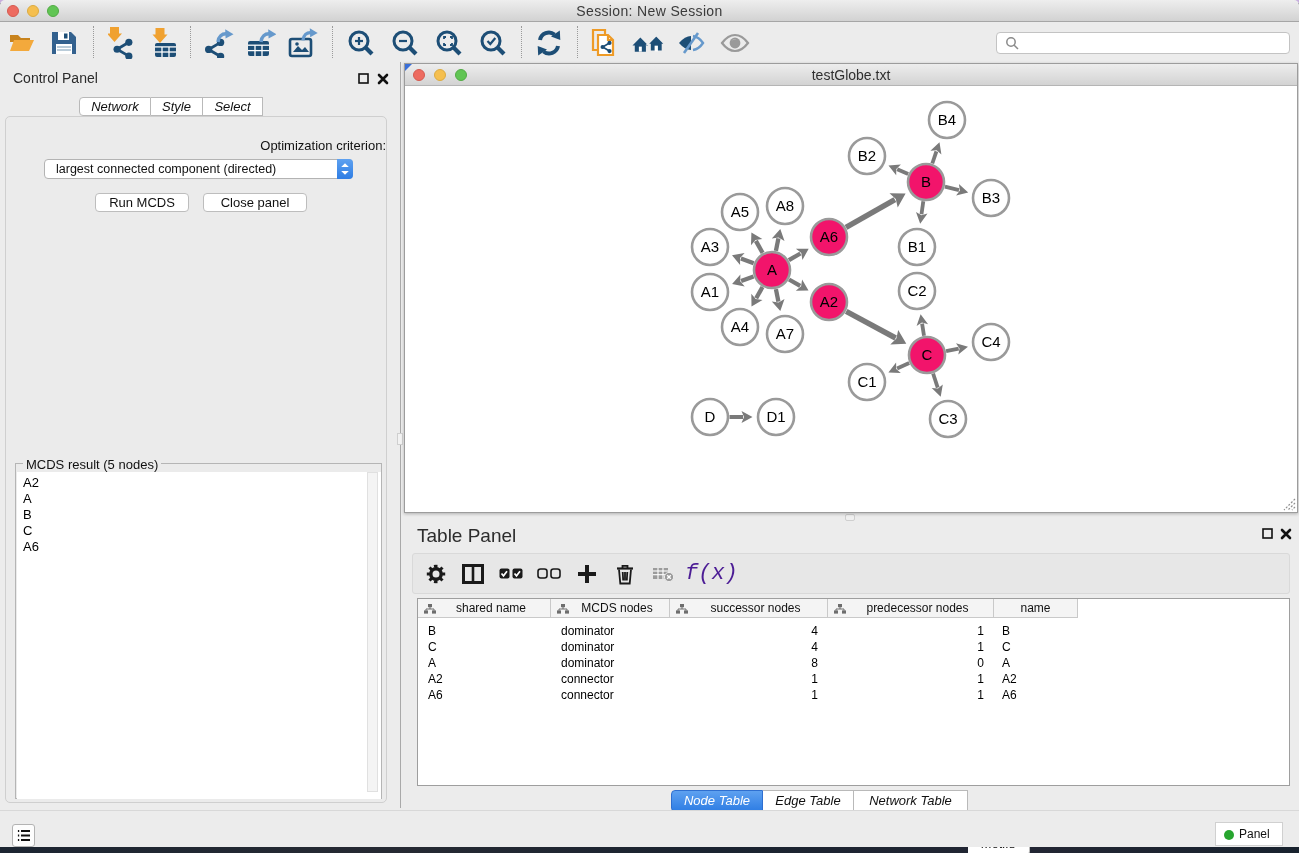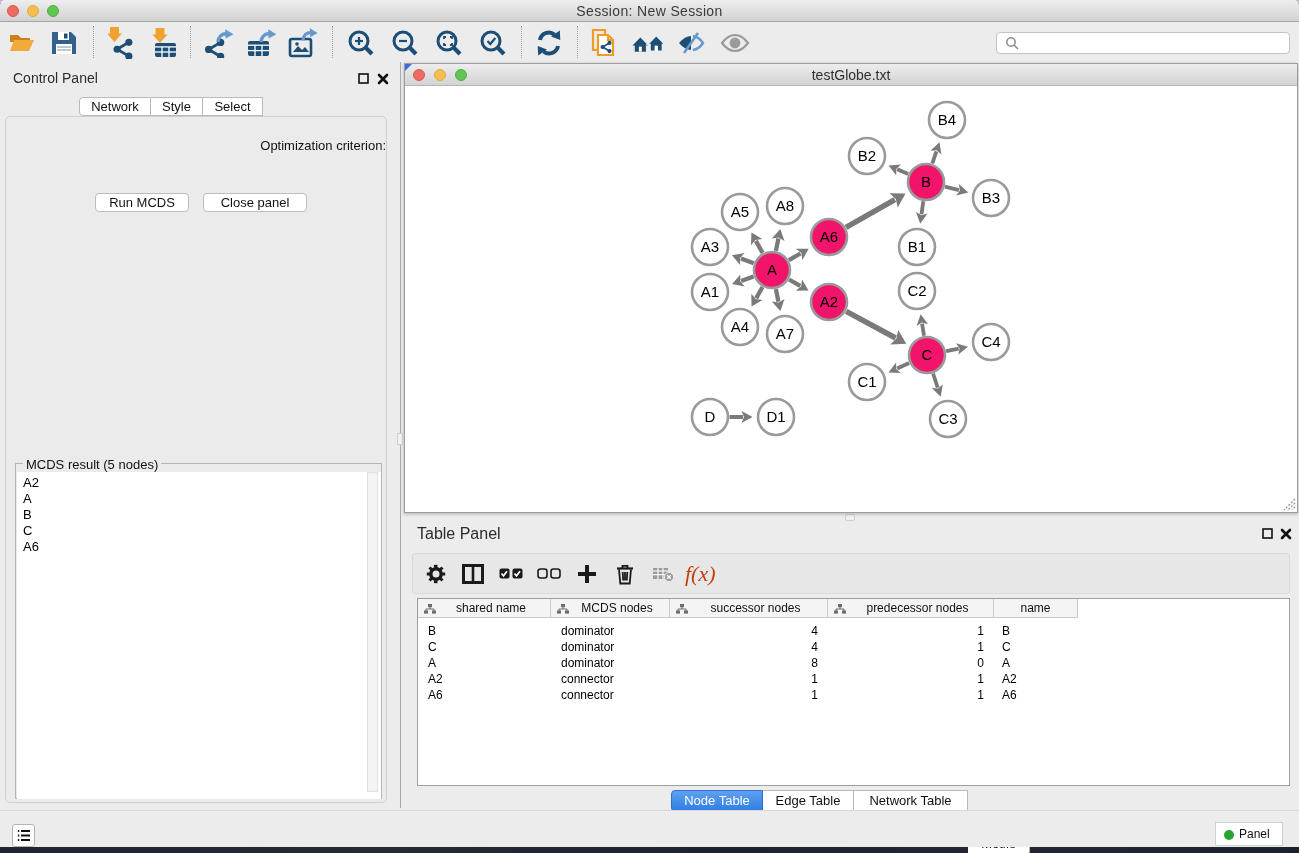--- a/index.html
+++ b/index.html
@@ -12,21 +12,21 @@
 #titlebar .t2 { left:27px; background:#f5bf4f; border:1px solid #dcab40; }
 #titlebar .t3 { left:47px; background:#61c554; border:1px solid #52ab45; }
 #titlebar .title { width:100%; text-align:center; top:3px; font-size:14px; letter-spacing:0.35px; color:#3b3b3b; }
 #toolbar { left:0; top:22px; width:1299px; height:40px; background:#ececec; }
 .tsep { top:4px; width:0; height:32px; border-left:1px dotted #9a9a9a; }
 #searchbox { left:996px; top:10px; width:294px; height:22px; background:#fff; border:1px solid #c3c3c3; border-radius:4px; }
 
 #cpanel { left:0; top:62px; width:401px; height:746px; background:#ececec; border-right:1px solid #a9a9a9; }
 #cpanel .hdr { left:13px; top:8px; font-size:14px; color:#2c2c2c; }
 #cp-tabs { left:79px; top:35px; height:19px; font-size:13px; }
-.tab { float:left; height:19px; line-height:18px; background:#fff; border:1px solid #b9b9b9; border-left:none; color:#111; text-align:center; box-sizing:border-box; }
+.tab { float:left; height:19px; line-height:18px; background:#fff; border:1px solid #b9b9b9; border-left:none; color:#111; text-align:center; box-sizing:border-box;font-style:italic; }
 .tab.first { border-left:1px solid #b9b9b9; border-radius:4px 0 0 4px; }
 .tab.last { border-radius:0 4px 4px 0;margin-top:43px; }
 .tab.sel { background:linear-gradient(#5ea1f0,#2e7de4); border-color:#2e6fd0; color:#fff; }
 #cp-box { left:5px; top:54px; width:382px; height:687px; background:#ebebeb; border:1px solid #cfcfcf; border-radius:5px; }
 #cp-box .optlbl { width:100%; top:21px; text-align:right; font-size:13px; color:#111; }
 #dropdown { left:38px; top:42px; width:309px; height:20px; background:#fff; border:1px solid #b3b3b3; border-radius:4px; }
 #dropdown .txt { left:11px; top:2px; font-size:12.5px; color:#111; }
 #dropdown .spin { right:-1px; top:-1px; width:16px; height:20px; background:linear-gradient(#5ea1f0,#2e7de4); border-radius:0 4px 4px 0; }
 .btn { height:19px; background:#fff; border:1px solid #bdbdbd; border-radius:4px; text-align:center; font-size:13px; line-height:18px; color:#111; top:76px; }
 #groupbox { left:9px; top:346px; width:367px; height:336px; border:1px solid #b5b5b5; }
@@ -36,21 +36,21 @@
 
 #netwin { left:404px; top:63px; width:894px; height:450px; background:#fff; border:1px solid #9c9c9c; box-shadow:0 1px 3px rgba(0,0,0,.25); }
 #netwin .wtitle { left:0; top:0; width:100%; height:22px; background:linear-gradient(#ededed,#d3d3d3); border-bottom:1px solid #b5b5b5; }
 #netwin .title { width:100%; text-align:center; top:3px; font-size:14px; color:#2f2f2f; }
 #netwin .t1 { left:8px; background:#ed6b60; border:1px solid #d55a50; }
 #netwin .t2 { left:29px; background:#f5bf4f; border:1px solid #dcab40; }
 #netwin .t3 { left:50px; background:#61c554; border:1px solid #52ab45; }
 #graph { left:0; top:22px; }
 
 #tpanel { left:404px; top:522px; width:895px; height:286px; background:#ececec; }
-#tpanel .hdr { left:13px; top:3px; font-size:16px; color:#2c2c2c; }
+#tpanel .hdr { left:13px; top:3px; font-size:19px; color:#2c2c2c; }
 #ttoolbar { left:8px; top:31px; width:878px; height:41px; background:#e7e7e7; border:1px solid #d9d9d9; border-radius:3px; }
 #tscroll { left:13px; top:76px; width:873px; height:188px; background:#fff; border:1px solid #9e9e9e; }
 #thead { left:0; top:0; width:660px; height:19px; background:#f4f4f4; border-bottom:1px solid #c9c9c9; font-size:12px; color:#111; }
 .th { position:absolute; top:0; height:19px; border-right:1px solid #c9c9c9; text-align:center; line-height:19px; }
 .trow { position:absolute; font-size:12px; color:#000; height:16px; line-height:16px; }
 
 #btabs { left:267px; top:268px; height:21px; font-size:13px; }
 #btabs .tab { height:22px; line-height:20px;text-align:center; }
 
 #statusbar { left:0; top:810px; width:1299px; height:37px; background:#ececec; border-top:1px solid #d8d8d8; }
@@ -229,20 +229,28 @@
       <path d="M2 2 L10 10 M10 2 L2 10" stroke="#111" stroke-width="2.6" stroke-linecap="round"></path>
     </svg>
  <div class="abs" id="cp-tabs">
    <div class="tab first" style="width:72px">Network</div>
       <div class="tab" style="width:52px">Style</div>
       <div class="tab" style="width:60px">Select</div>
       <div class="tab last sel" style="width:59px">MCDS</div>
  </div>
  <div class="abs" id="cp-box">
    <div class="abs optlbl">Optimization criterion:</div>
+   <div class="abs" id="dropdown">
+        <div class="abs txt">largest connected component (directed)</div>
+     <div class="abs spin">
+          <svg class="ic" style="left:3px;top:3px" width="10" height="14" viewBox="0 0 10 14">
+            <path d="M1.2 5 L5 1.2 L8.8 5z M1.2 9 L5 12.8 L8.8 9z" fill="#fff"></path>
+          </svg>
+        </div>
+   </div>
    <div class="abs btn" style="left:89px;width:94px;">Run MCDS</div>
    <div class="abs btn" style="left:197px;width:104px;">Close panel</div>
    <div class="abs" id="groupbox">
         <div class="abs lbl">MCDS result (5 nodes)</div>
      <div class="abs" id="mcdslist">A2<br>A<br>B<br>C<br>A6<div class="abs sb"></div></div>
    </div>
  </div>
 </div>
 <div class="abs" style="left:397px;top:433px;width:6px;height:12px;background:#f2f2f2;border:1px solid #cfcfcf;"></div>
 <div class="abs" style="left:845px;top:514px;width:10px;height:7px;background:#f0f0f0;border:1px solid #cfcfcf;border-radius:2px;"></div>
@@ -404,21 +412,21 @@
         <rect x="1" y="2" width="15" height="11" fill="#9b9b9b"></rect>
         <g stroke="#fff" stroke-width="1.1">
           <line x1="1" y1="5" x2="16" y2="5"></line>
           <line x1="1" y1="8.7" x2="16" y2="8.7"></line>
           <line x1="6" y1="2" x2="6" y2="13"></line>
           <line x1="11" y1="2" x2="11" y2="13"></line>
         </g>
         <circle cx="17" cy="11" r="4.6" fill="#9b9b9b" stroke="#ececec" stroke-width="1"></circle>
         <path d="M15.2 9.2 l3.6 3.6 M18.8 9.2 l-3.6 3.6" stroke="#fff" stroke-width="1.4"></path>
       </svg>
-      <div class="abs" style="left:272px;top:7px;font-family:Liberation Serif, serif;font-style:italic;font-size:22px;color:#c2410c;">f(x)</div>
+      <div class="abs" style="left:272px;top:7px;font-family:Liberation Mono, monospace;font-style:italic;font-size:22px;color:#4c1d95;">f(x)</div>
 </div>
  <div class="abs" id="tscroll">
   <div class="abs" id="thead">
    <div class="th" style="left:0;width:133px;"><span style="margin-left:14px">shared name</span></div>
    <div class="th" style="left:133px;width:119px;"><span style="margin-left:14px">MCDS nodes</span></div>
    <div class="th" style="left:252px;width:158px;"><span style="margin-left:14px">successor nodes</span></div>
    <div class="th" style="left:410px;width:166px;"><span style="margin-left:14px">predecessor nodes</span></div>
    <div class="th" style="left:576px;width:84px;">name</div>
    <svg class="ic" style="left:6px;top:5px" width="12" height="10" viewBox="0 0 12 10">
           <g fill="#6d6d6d">

